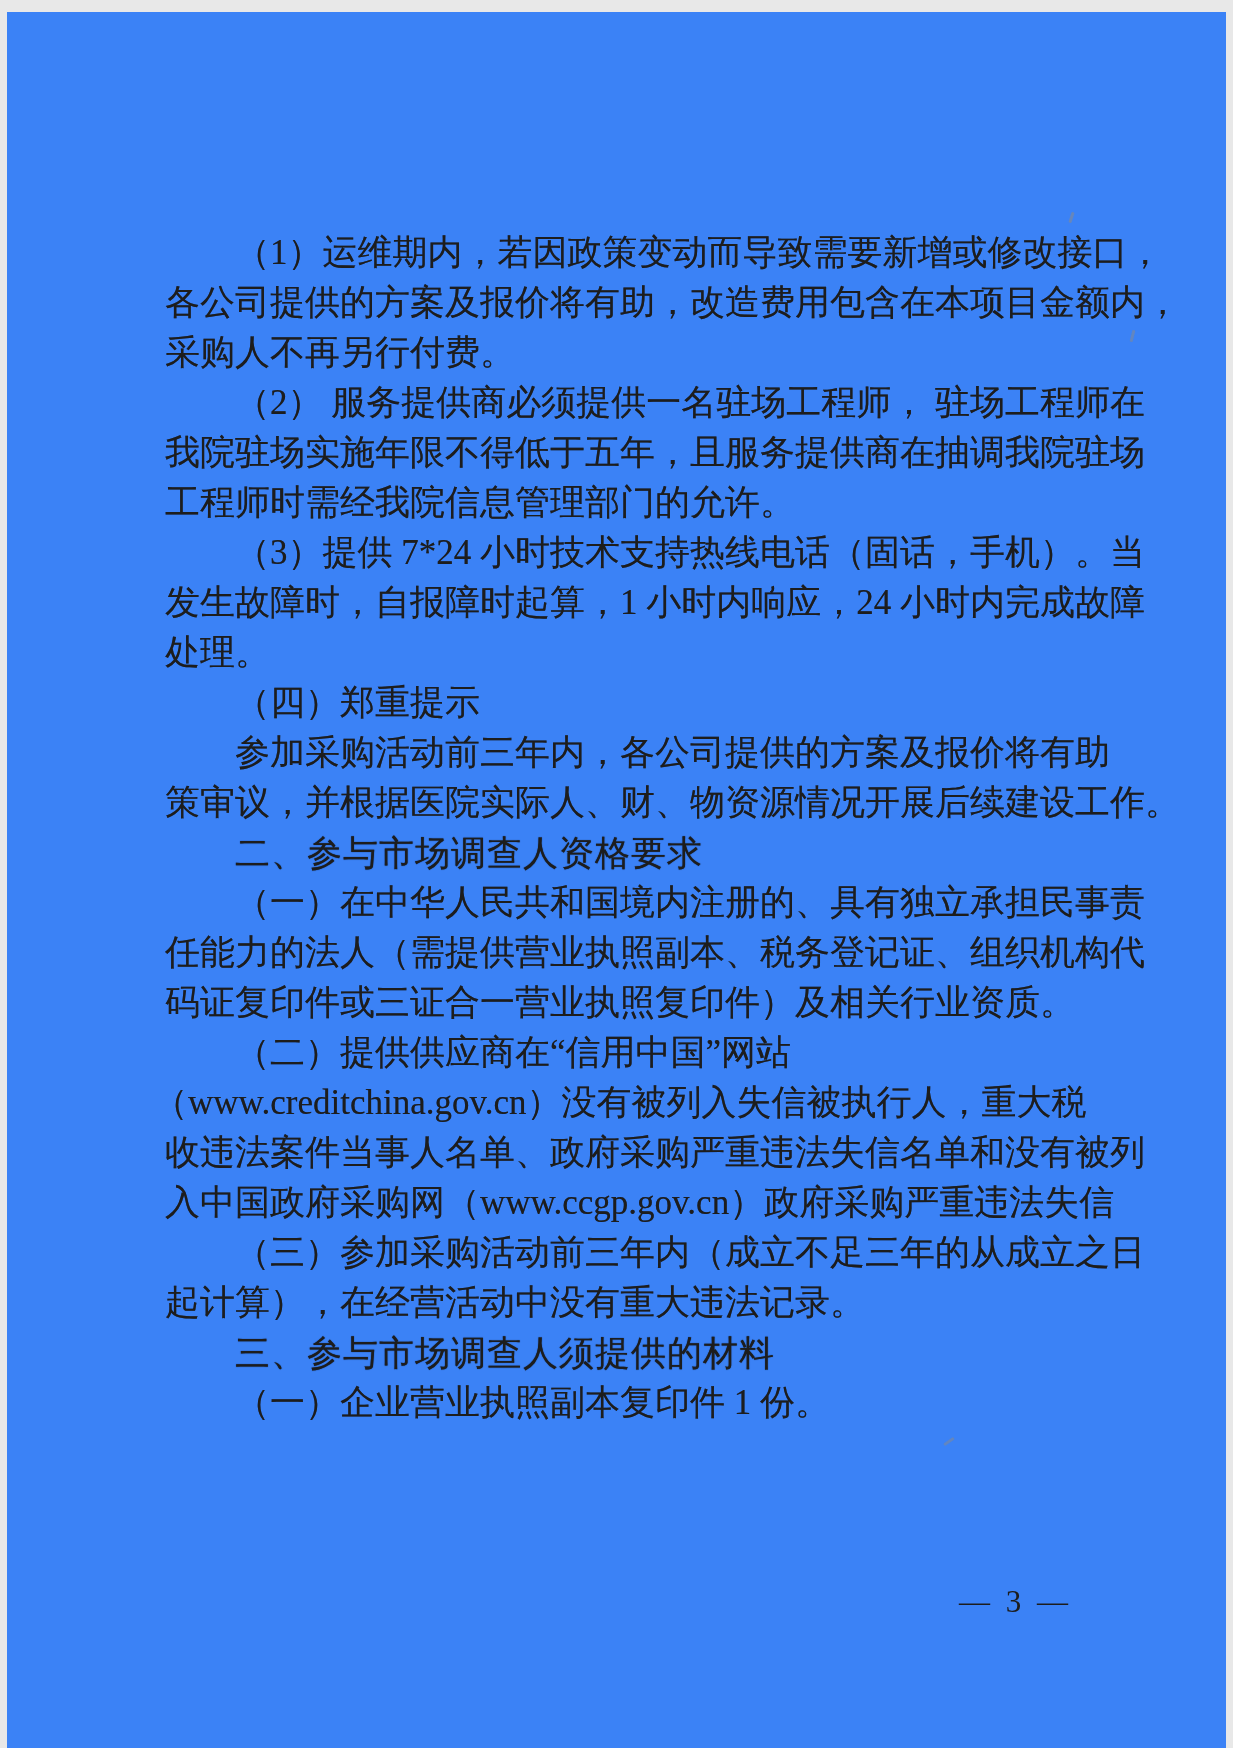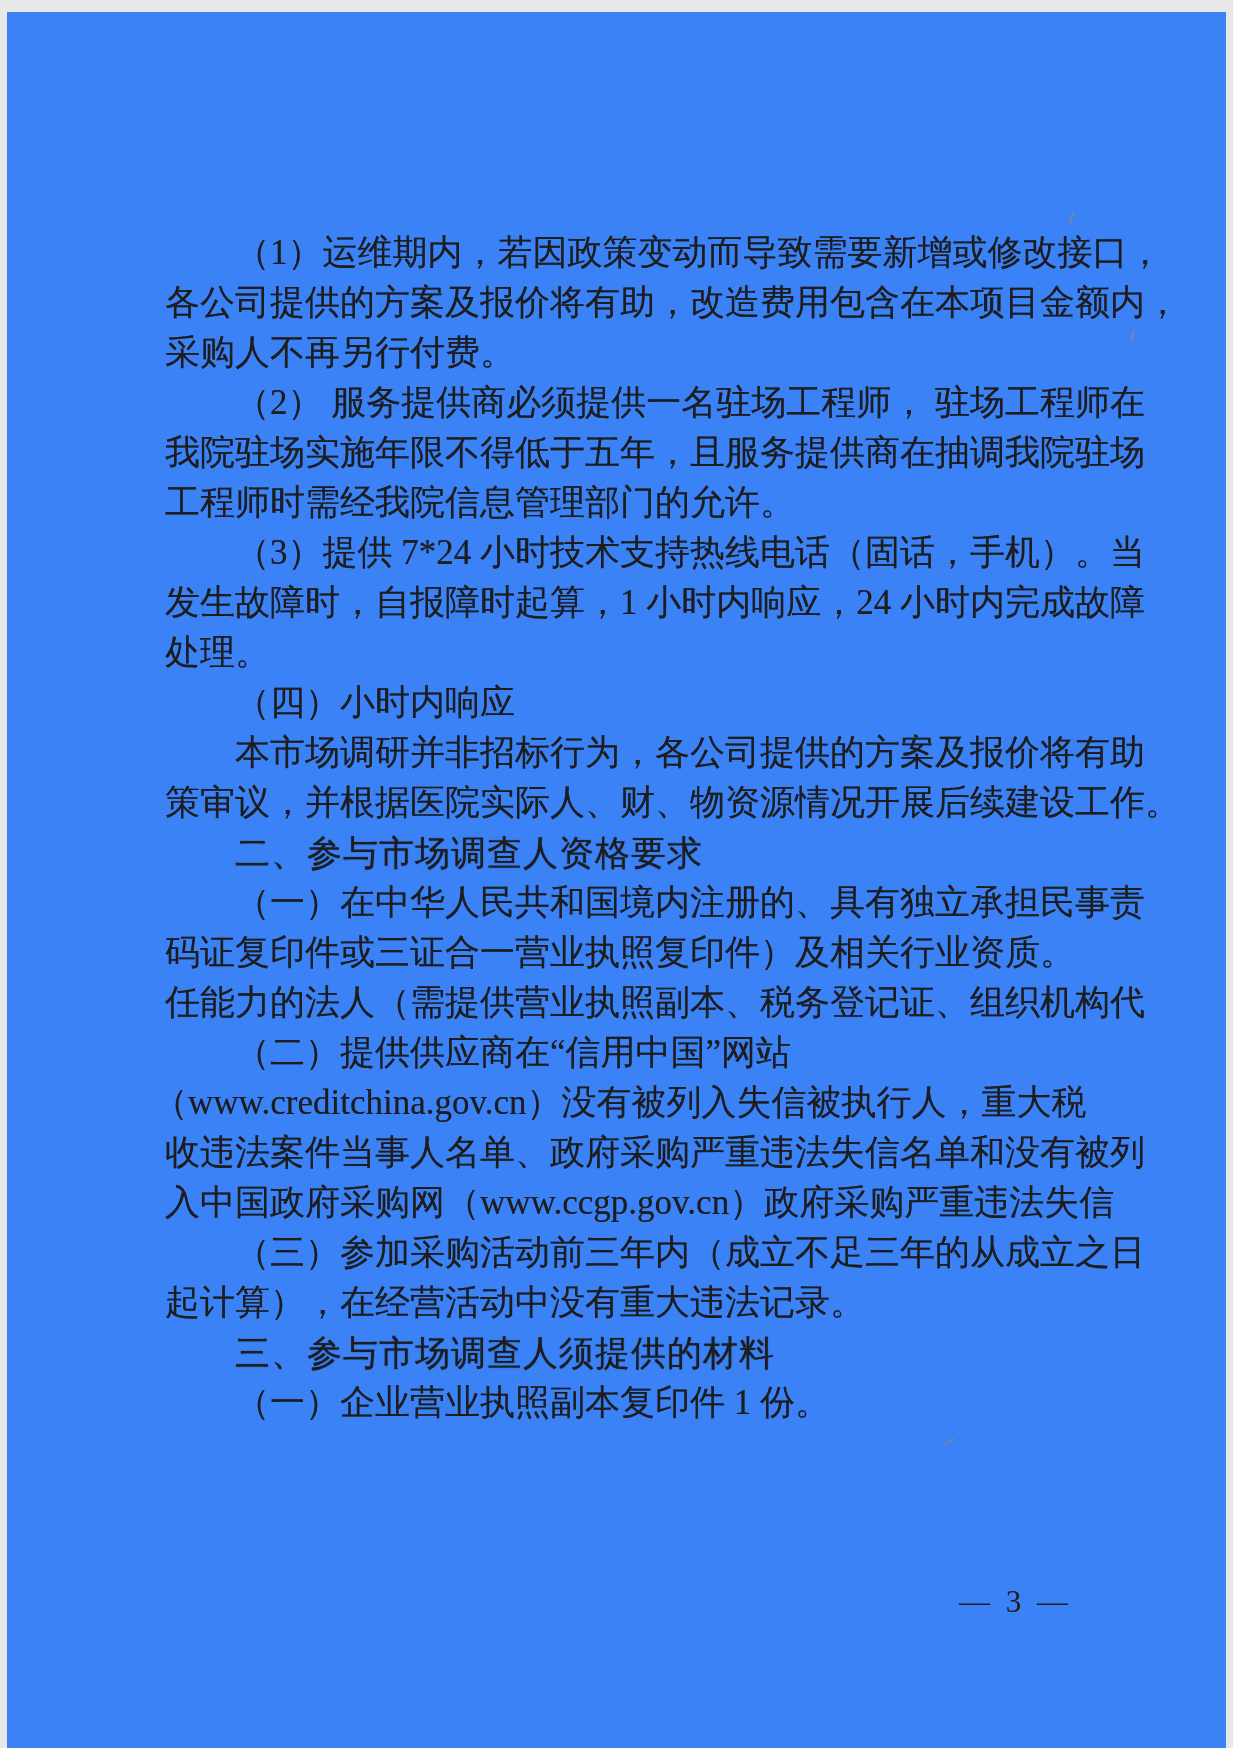--- a/index.html
+++ b/index.html
@@ -64,27 +64,27 @@
   <div class="textblock">
     <div class="ln indent">（1）运维期内，若因政策变动而导致需要新增或修改接口，</div>
     <div class="ln">各公司提供的方案及报价将有助，改造费用包含在本项目金额内，</div>
     <div class="ln">采购人不再另行付费。</div>
     <div class="ln indent">（2） 服务提供商必须提供一名驻场工程师， 驻场工程师在</div>
     <div class="ln">我院驻场实施年限不得低于五年，且服务提供商在抽调我院驻场</div>
     <div class="ln">工程师时需经我院信息管理部门的允许。</div>
     <div class="ln indent">（3）提供 7*24 小时技术支持热线电话（固话，手机）。当</div>
     <div class="ln">发生故障时，自报障时起算，1 小时内响应，24 小时内完成故障</div>
     <div class="ln">处理。</div>
-    <div class="ln indent">（四）小时内响应</div>
-    <div class="ln indent">本市场调研并非招标行为，各公司提供的方案及报价将有助</div>
+    <div class="ln indent">（四）郑重提示</div>
+    <div class="ln indent">参加采购活动前三年内，各公司提供的方案及报价将有助</div>
     <div class="ln">策审议，并根据医院实际人、财、物资源情况开展后续建设工作。</div>
     <div class="ln indent heading">二、参与市场调查人资格要求</div>
     <div class="ln indent">（一）在中华人民共和国境内注册的、具有独立承担民事责</div>
+    <div class="ln">任能力的法人（需提供营业执照副本、税务登记证、组织机构代</div>
     <div class="ln">码证复印件或三证合一营业执照复印件）及相关行业资质。</div>
-    <div class="ln">任能力的法人（需提供营业执照副本、税务登记证、组织机构代</div>
     <div class="ln indent">（二）提供供应商在“信用中国”网站</div>
     <div class="ln hang">（www.creditchina.gov.cn）没有被列入失信被执行人，重大税</div>
     <div class="ln">收违法案件当事人名单、政府采购严重违法失信名单和没有被列</div>
     <div class="ln">入中国政府采购网（www.ccgp.gov.cn）政府采购严重违法失信</div>
     <div class="ln indent">（三）参加采购活动前三年内（成立不足三年的从成立之日</div>
     <div class="ln">起计算），在经营活动中没有重大违法记录。</div>
     <div class="ln indent heading">三、参与市场调查人须提供的材料</div>
     <div class="ln indent">（一）企业营业执照副本复印件 1 份。</div>
   </div>
 

